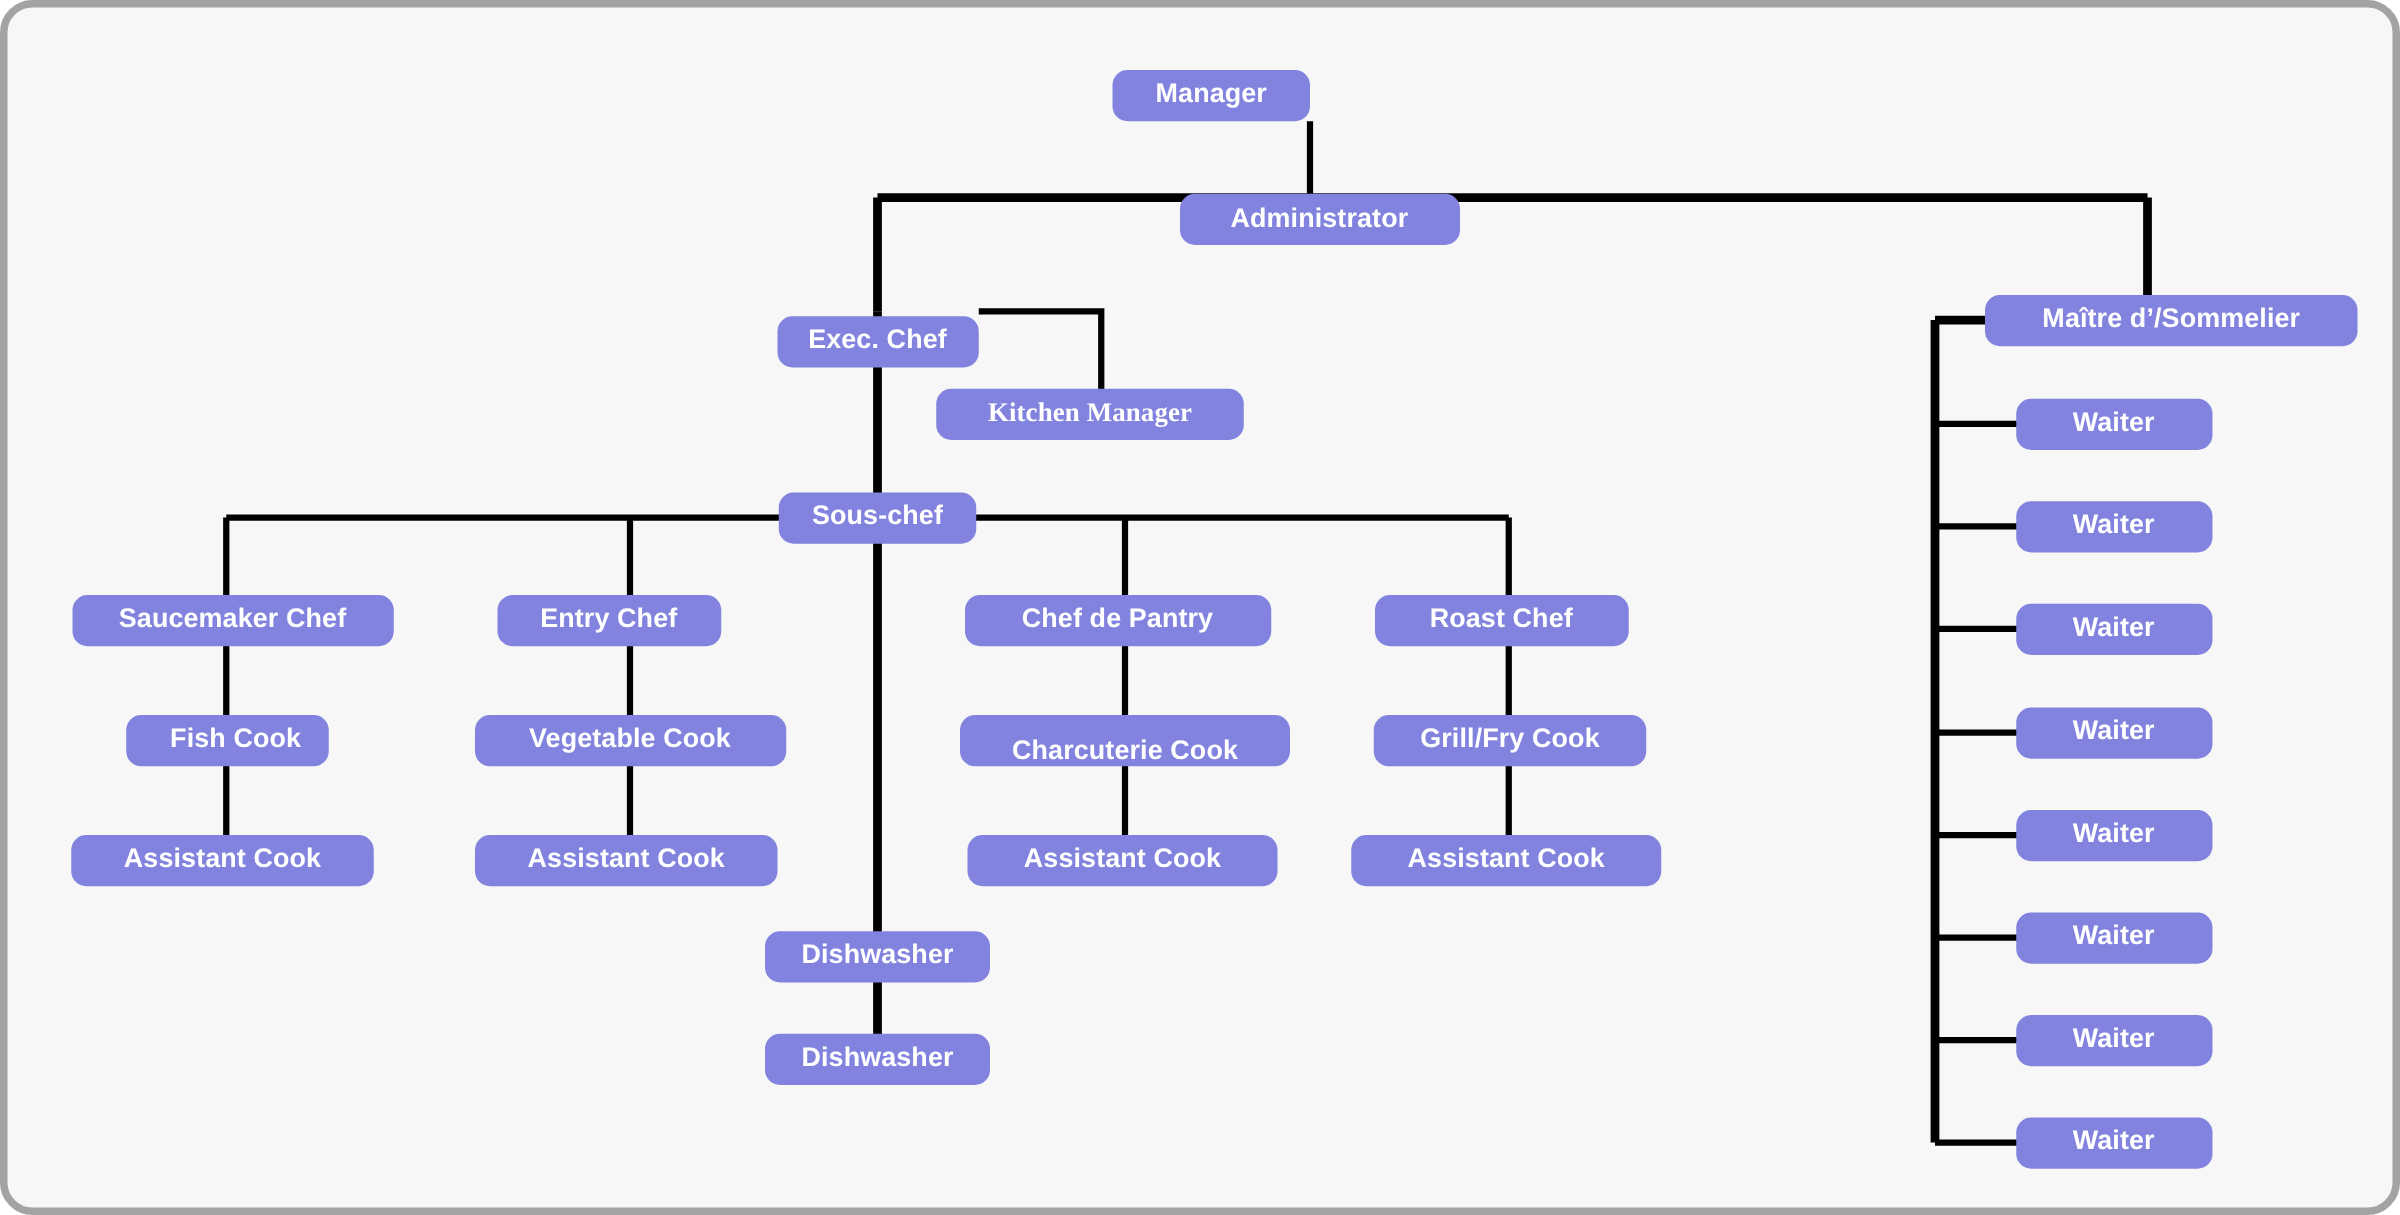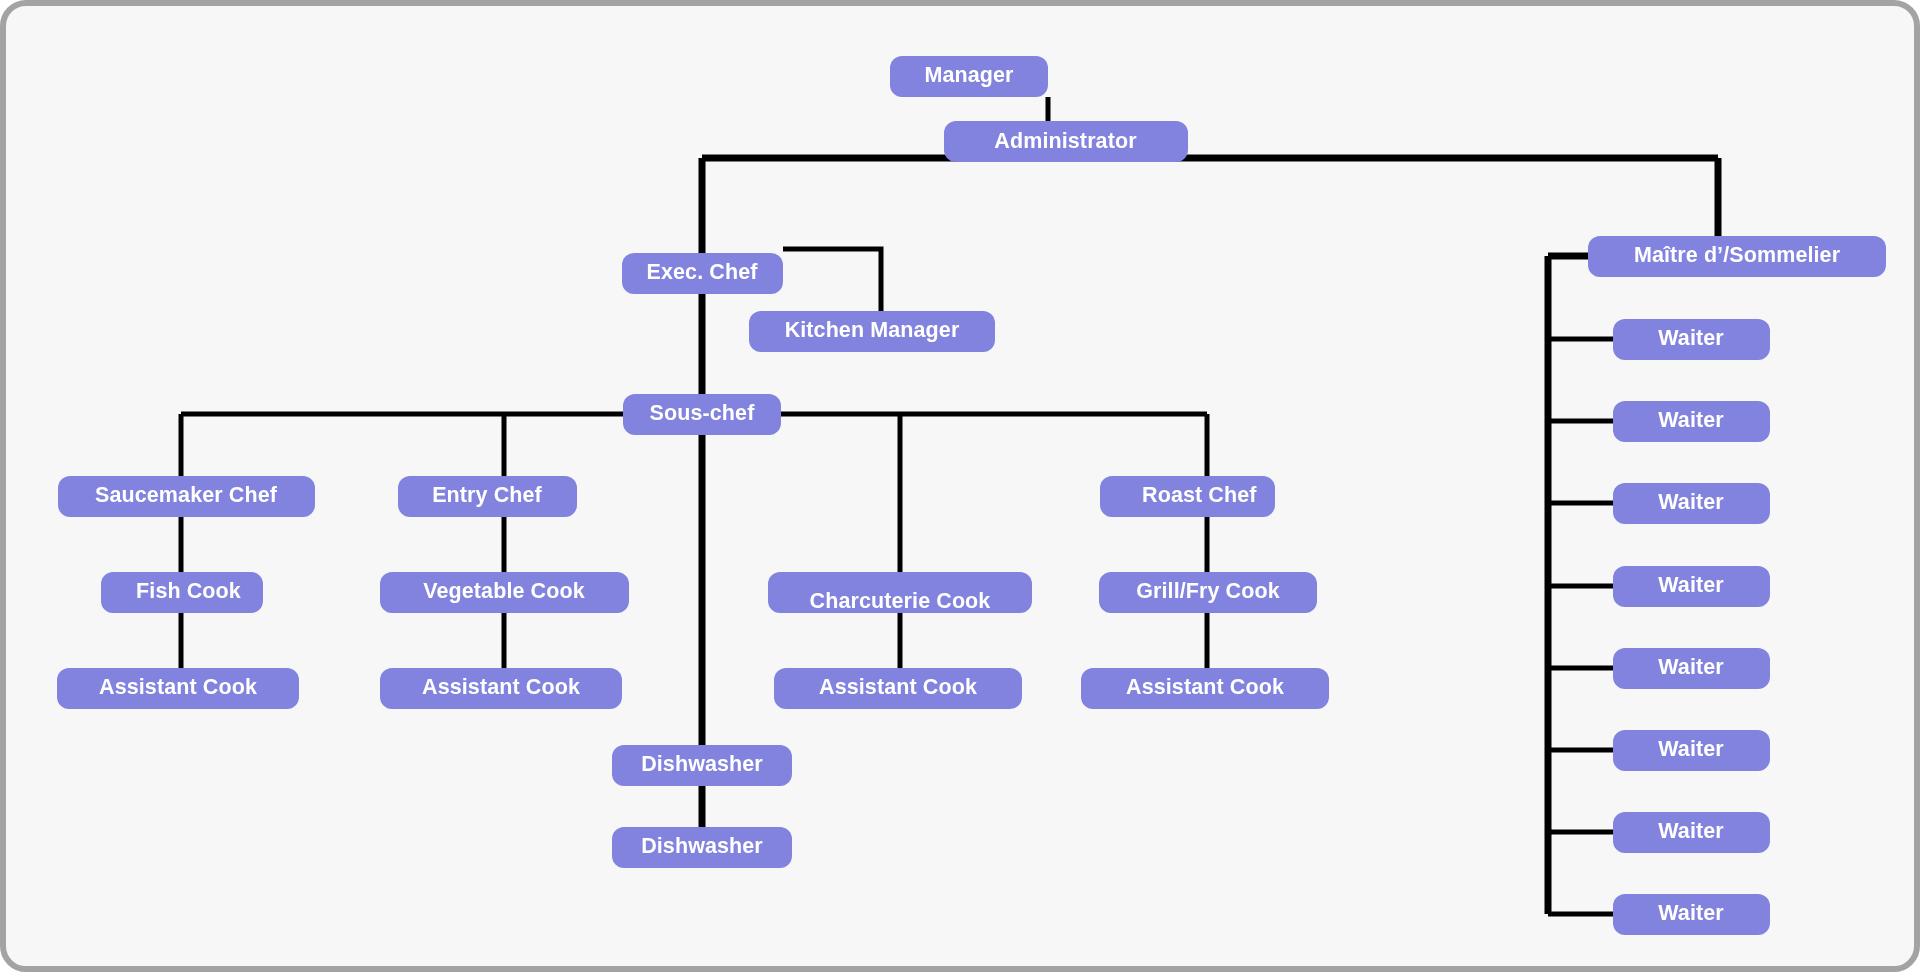--- a/index.html
+++ b/index.html
@@ -98,39 +98,42 @@
       <path d="M 1542 580 L 1610 580" fill="none" stroke="#000000" stroke-width="5" stroke-linecap="butt" stroke-linejoin="miter"></path>
       <path d="M 1542 662 L 1610 662" fill="none" stroke="#000000" stroke-width="5" stroke-linecap="butt" stroke-linejoin="miter"></path>
       <path d="M 1542 744 L 1610 744" fill="none" stroke="#000000" stroke-width="5" stroke-linecap="butt" stroke-linejoin="miter"></path>
       <path d="M 1542 826 L 1610 826" fill="none" stroke="#000000" stroke-width="5" stroke-linecap="butt" stroke-linejoin="miter"></path>
       <path d="M 1542 908 L 1610 908" fill="none" stroke="#000000" stroke-width="5" stroke-linecap="butt" stroke-linejoin="miter"></path>
     </svg>
   <div id="node-layer">
       <div class="org-node" style="width: 158px; left: 884px; top: 49.5px;">
         <span class="org-node-label">Manager</span>
       </div>
-      <div class="org-node" style="width: 244px; left: 937.5px; top: 115px;">
+      <div class="org-node" style="width: 224px; left: 937.5px; top: 149px;">
         <span class="org-node-label">Administrator</span>
       </div>
       <div class="org-node" style="width: 161px; left: 615.5px; top: 222.5px; margin-top: 24px;">
         <span class="org-node-label">Exec. Chef</span>
       </div>
-      <div class="org-node" style="width: 246px; left: 743px; top: 304.5px;">
+      <div class="org-node" style="width: 246px; left: 743px; top: 304.5px; font-family: Liberation Serif, serif;">
         <span class="org-node-label">Kitchen Manager</span>
       </div>
       <div class="org-node" style="width: 158px; left: 617px; top: 387.5px;">
         <span class="org-node-label">Sous-chef</span>
       </div>
       <div class="org-node" style="width: 257px; left: 51.5px; top: 469.5px;">
         <span class="org-node-label">Saucemaker Chef</span>
       </div>
       <div class="org-node" style="width: 179px; left: 391.5px; top: 469.5px;">
         <span class="org-node-label">Entry Chef</span>
       </div>
-      <div class="org-node" style="width: 175px; left: 1093.5px; top: 469.5px; justify-content: flex-end;">
+      <div class="org-node" style="width: 245px; left: 765.5px; top: 469.5px;">
+        <span class="org-node-label">Chef de Pantry</span>
+      </div>
+      <div class="org-node" style="width: 203px; left: 1093.5px; top: 469.5px;">
         <span class="org-node-label">Roast Chef</span>
       </div>
       <div class="org-node" style="width: 162px; left: 95px; top: 565.5px; padding-left: 31px;">
         <span class="org-node-label">Fish Cook</span>
       </div>
       <div class="org-node" style="width: 249px; left: 373.5px; top: 565.5px;">
         <span class="org-node-label">Vegetable Cook</span>
       </div>
       <div class="org-node" style="width: 264px; left: 762px; top: 565.5px; align-items: flex-end;">
         <span class="org-node-label">Charcuterie Cook</span>

